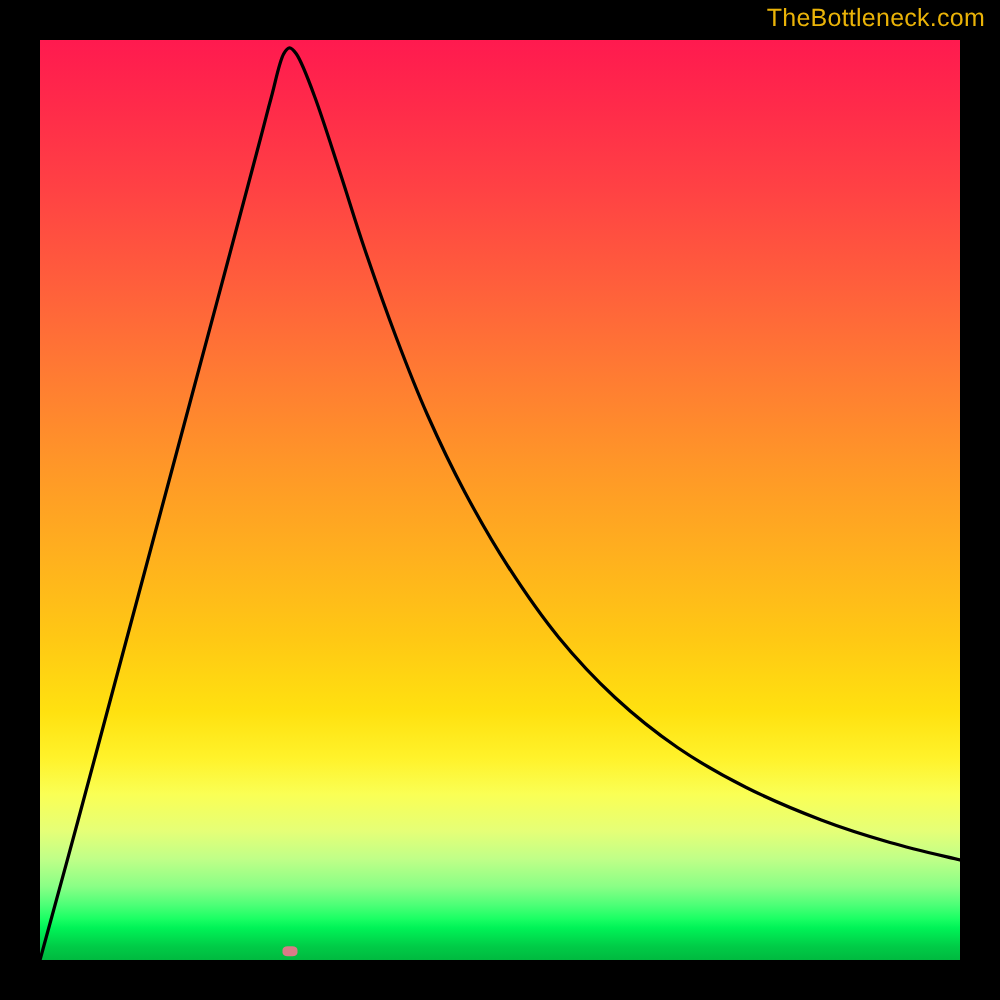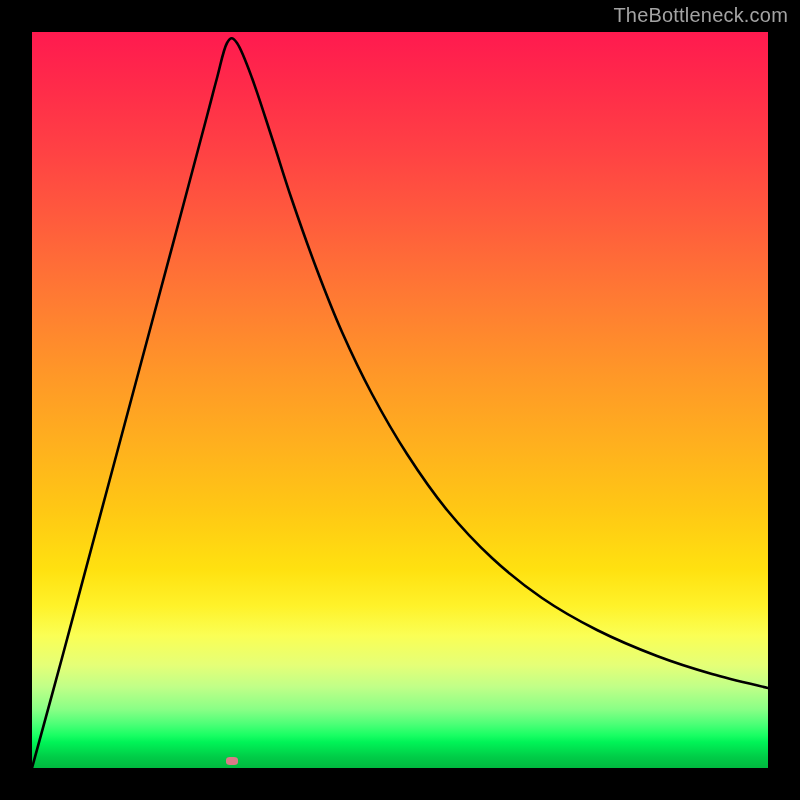--- a/index.html
+++ b/index.html
@@ -14,21 +14,21 @@
   .frame {
     position: relative;
     width: 800px;
     height: 800px;
     background: #000;
   }
   .watermark {
     position: absolute;
     top: 4px;
     right: 12px;
-    color: #a3a3a3;
+    color: #eab308;
     font-size: 20px;
     font-weight: 500;
     letter-spacing: 0.2px;
     z-index: 50;
   }
   .plot-area {
     position: absolute;
     left: 32px;
     top: 32px;
     width: 736px;

